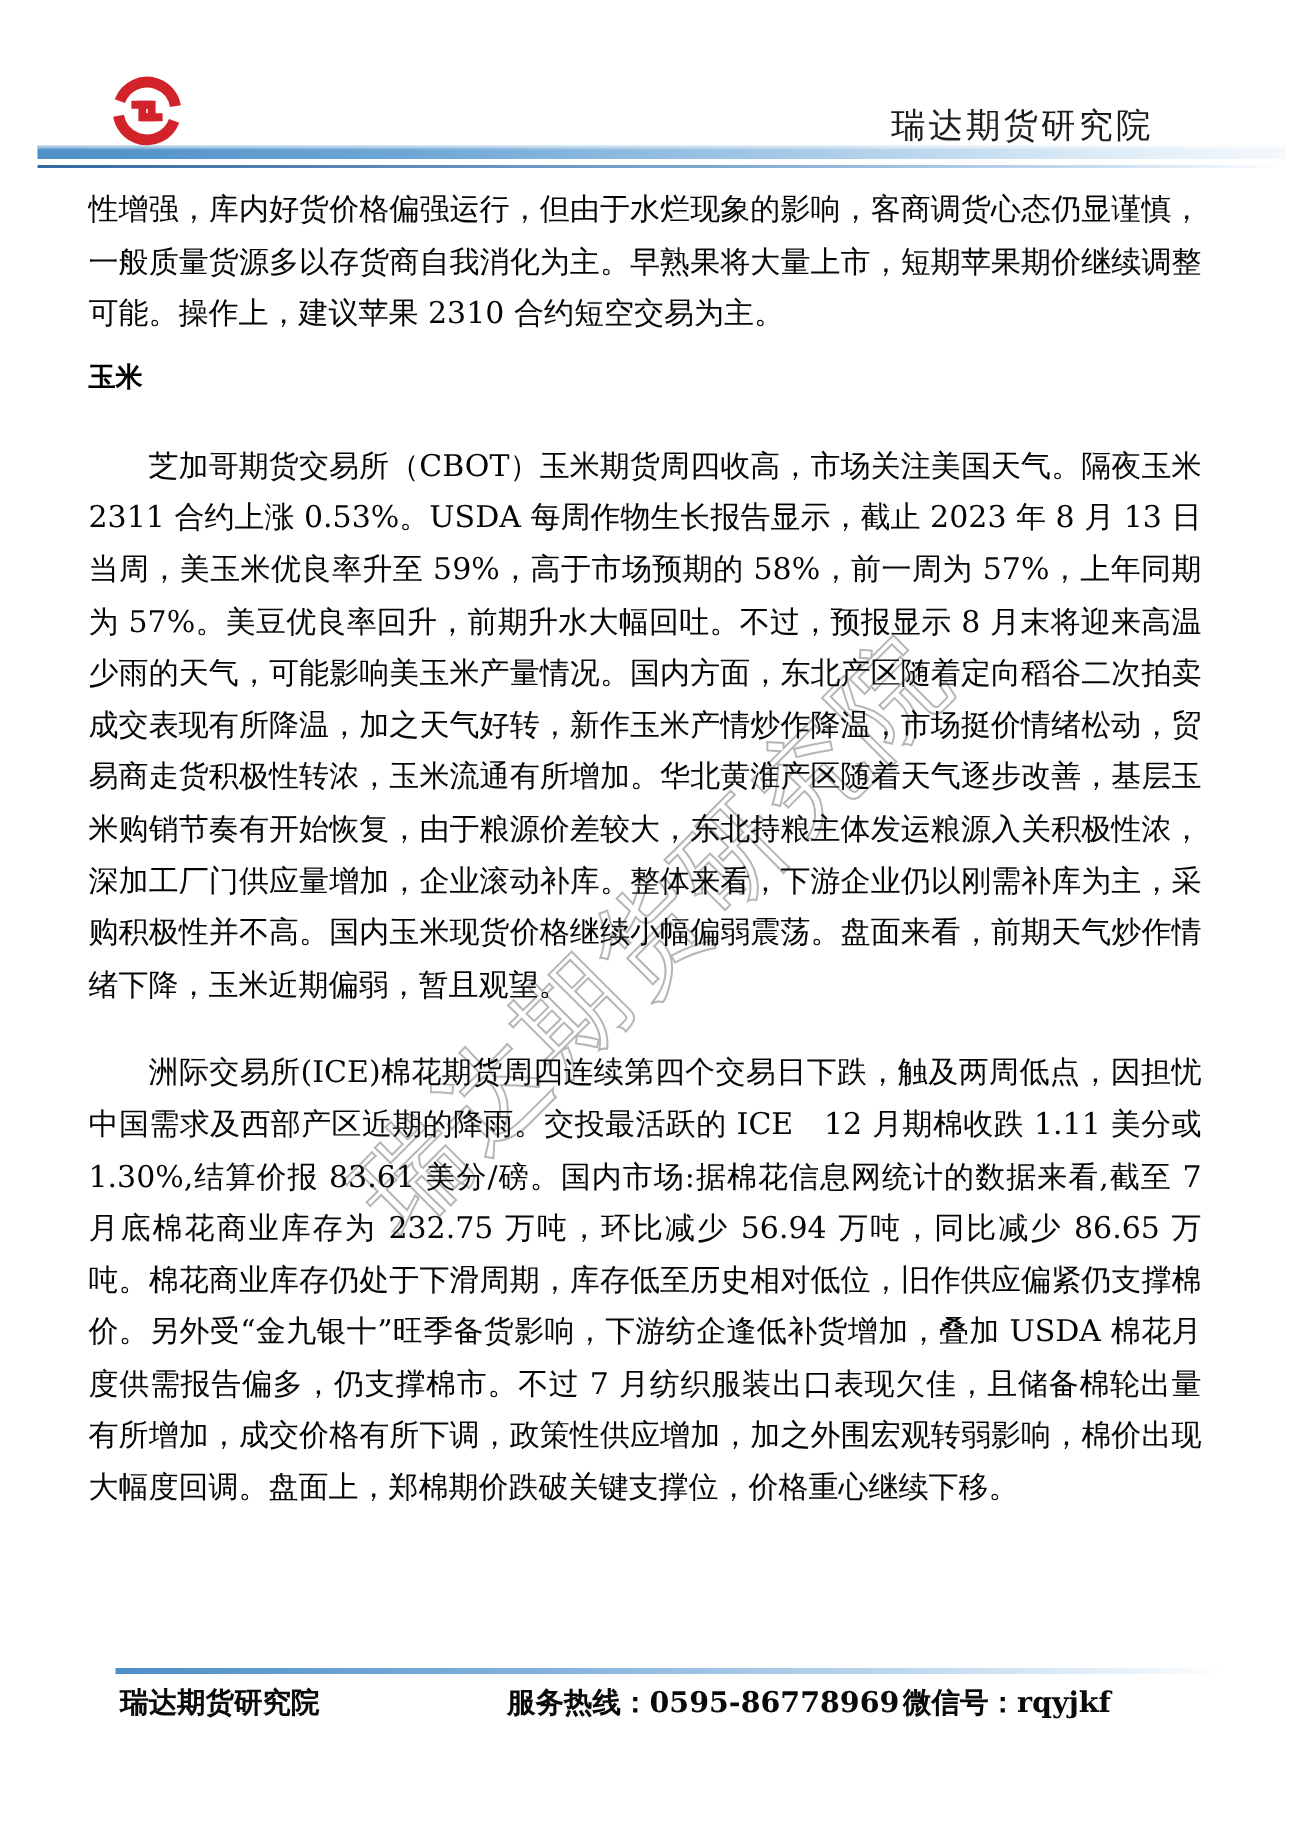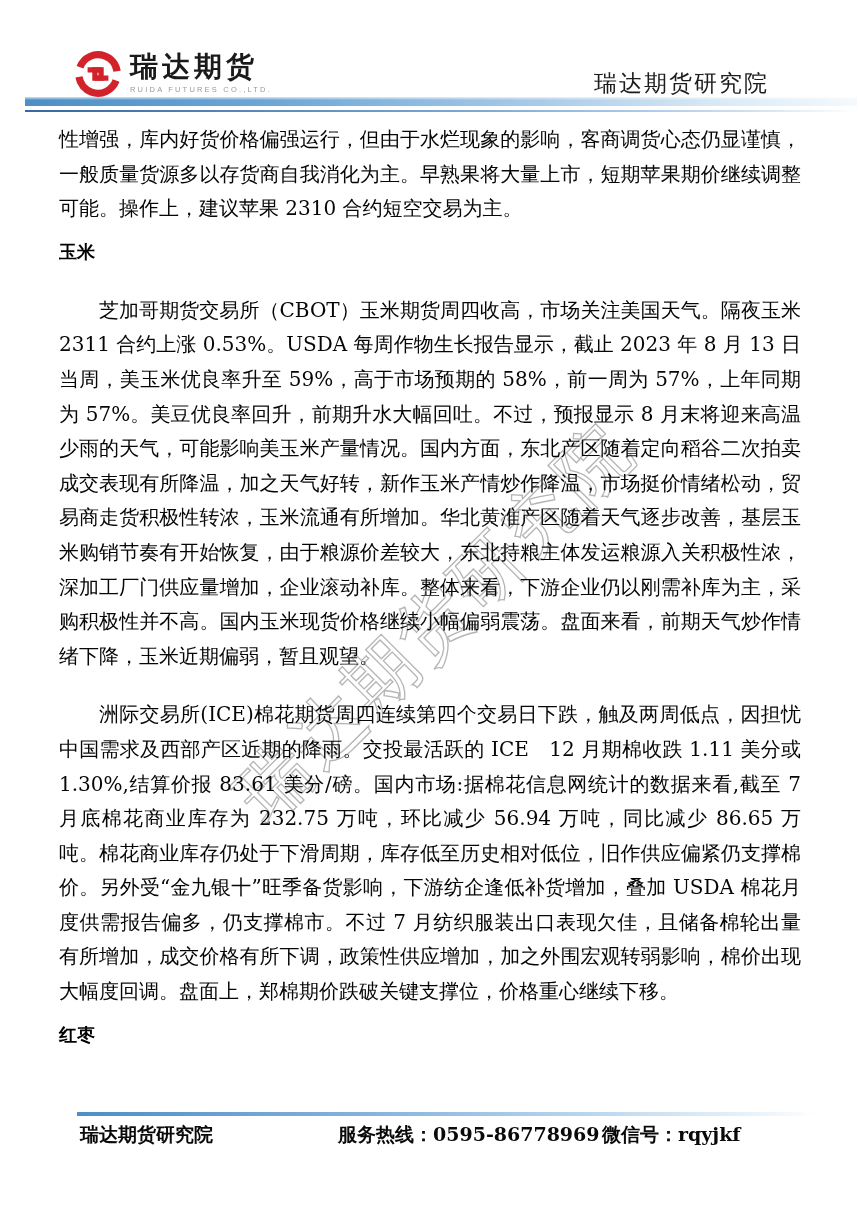--- a/index.html
+++ b/index.html
@@ -88,45 +88,40 @@
 <div class="page">
 
   <div class="logo">
     <svg class="logo-icon" viewBox="0 0 100 100" aria-hidden="true">
       <g transform="rotate(20 50 50)">
         <circle cx="50" cy="50" r="37" fill="none" stroke="#d2232a" stroke-width="14" stroke-dasharray="97 19 97 19"></circle>
       </g>
       <path d="M30 42 h26 v16 h-13" fill="none" stroke="#d2232a" stroke-width="10"></path>
       <path d="M70 58 h-26 v-16 h13" fill="none" stroke="#d2232a" stroke-width="10"></path>
     </svg>
-    <div class="logo-text">
-      <span class="brand-cn">瑞达期货</span>
-      <span class="brand-en">RUIDA FUTURES CO.,LTD.</span>
-    </div>
   </div>
   <div class="header-title">瑞达期货研究院</div>
   <div class="header-rule"></div>
   <div class="header-rule-line"></div>
 
   <div class="watermark">瑞达期货研究院</div>
 
   <div class="report-body">
     <p>性增强，库内好货价格偏强运行，但由于水烂现象的影响，客商调货心态仍显谨慎，一般质量货源多以存货商自我消化为主。早熟果将大量上市，短期苹果期价继续调整可能。操作上，建议苹果 2310 合约短空交易为主。</p>
 
     <section>
       <h2>玉米</h2>
       <p class="indent">芝加哥期货交易所（CBOT）玉米期货周四收高，市场关注美国天气。隔夜玉米 2311 合约上涨 0.53%。USDA 每周作物生长报告显示，截止 2023 年 8 月 13 日当周，美玉米优良率升至 59%，高于市场预期的 58%，前一周为 57%，上年同期为 57%。美豆优良率回升，前期升水大幅回吐。不过，预报显示 8 月末将迎来高温少雨的天气，可能影响美玉米产量情况。国内方面，东北产区随着定向稻谷二次拍卖成交表现有所降温，加之天气好转，新作玉米产情炒作降温，市场挺价情绪松动，贸易商走货积极性转浓，玉米流通有所增加。华北黄淮产区随着天气逐步改善，基层玉米购销节奏有开始恢复，由于粮源价差较大，东北持粮主体发运粮源入关积极性浓，深加工厂门供应量增加，企业滚动补库。整体来看，下游企业仍以刚需补库为主，采购积极性并不高。国内玉米现货价格继续小幅偏弱震荡。盘面来看，前期天气炒作情绪下降，玉米近期偏弱，暂且观望。</p>
     </section>
 
     <section>
       <p class="indent">洲际交易所(ICE)棉花期货周四连续第四个交易日下跌，触及两周低点，因担忧中国需求及西部产区近期的降雨。交投最活跃的 ICE　12 月期棉收跌 1.11 美分或 1.30%,结算价报 83.61 美分/磅。国内市场:据棉花信息网统计的数据来看,截至 7 月底棉花商业库存为 232.75 万吨，环比减少 56.94 万吨，同比减少 86.65 万吨。棉花商业库存仍处于下滑周期，库存低至历史相对低位，旧作供应偏紧仍支撑棉价。另外受“金九银十”旺季备货影响，下游纺企逢低补货增加，叠加 USDA 棉花月度供需报告偏多，仍支撑棉市。不过 7 月纺织服装出口表现欠佳，且储备棉轮出量有所增加，成交价格有所下调，政策性供应增加，加之外围宏观转弱影响，棉价出现大幅度回调。盘面上，郑棉期价跌破关键支撑位，价格重心继续下移。</p>
     </section>
 
     <section>
-      <h2>红枣</h2>
     </section>
   </div>
 
   <div class="footer-rule"></div>
   <div class="footer-row">
     <span class="footer-org">瑞达期货研究院</span>
     <span class="footer-hotline"><span>服务热线：</span><span>0595-86778969</span></span>
     <span class="footer-wechat"><span>微信号：</span><span>rqyjkf</span></span>
   </div>
 

